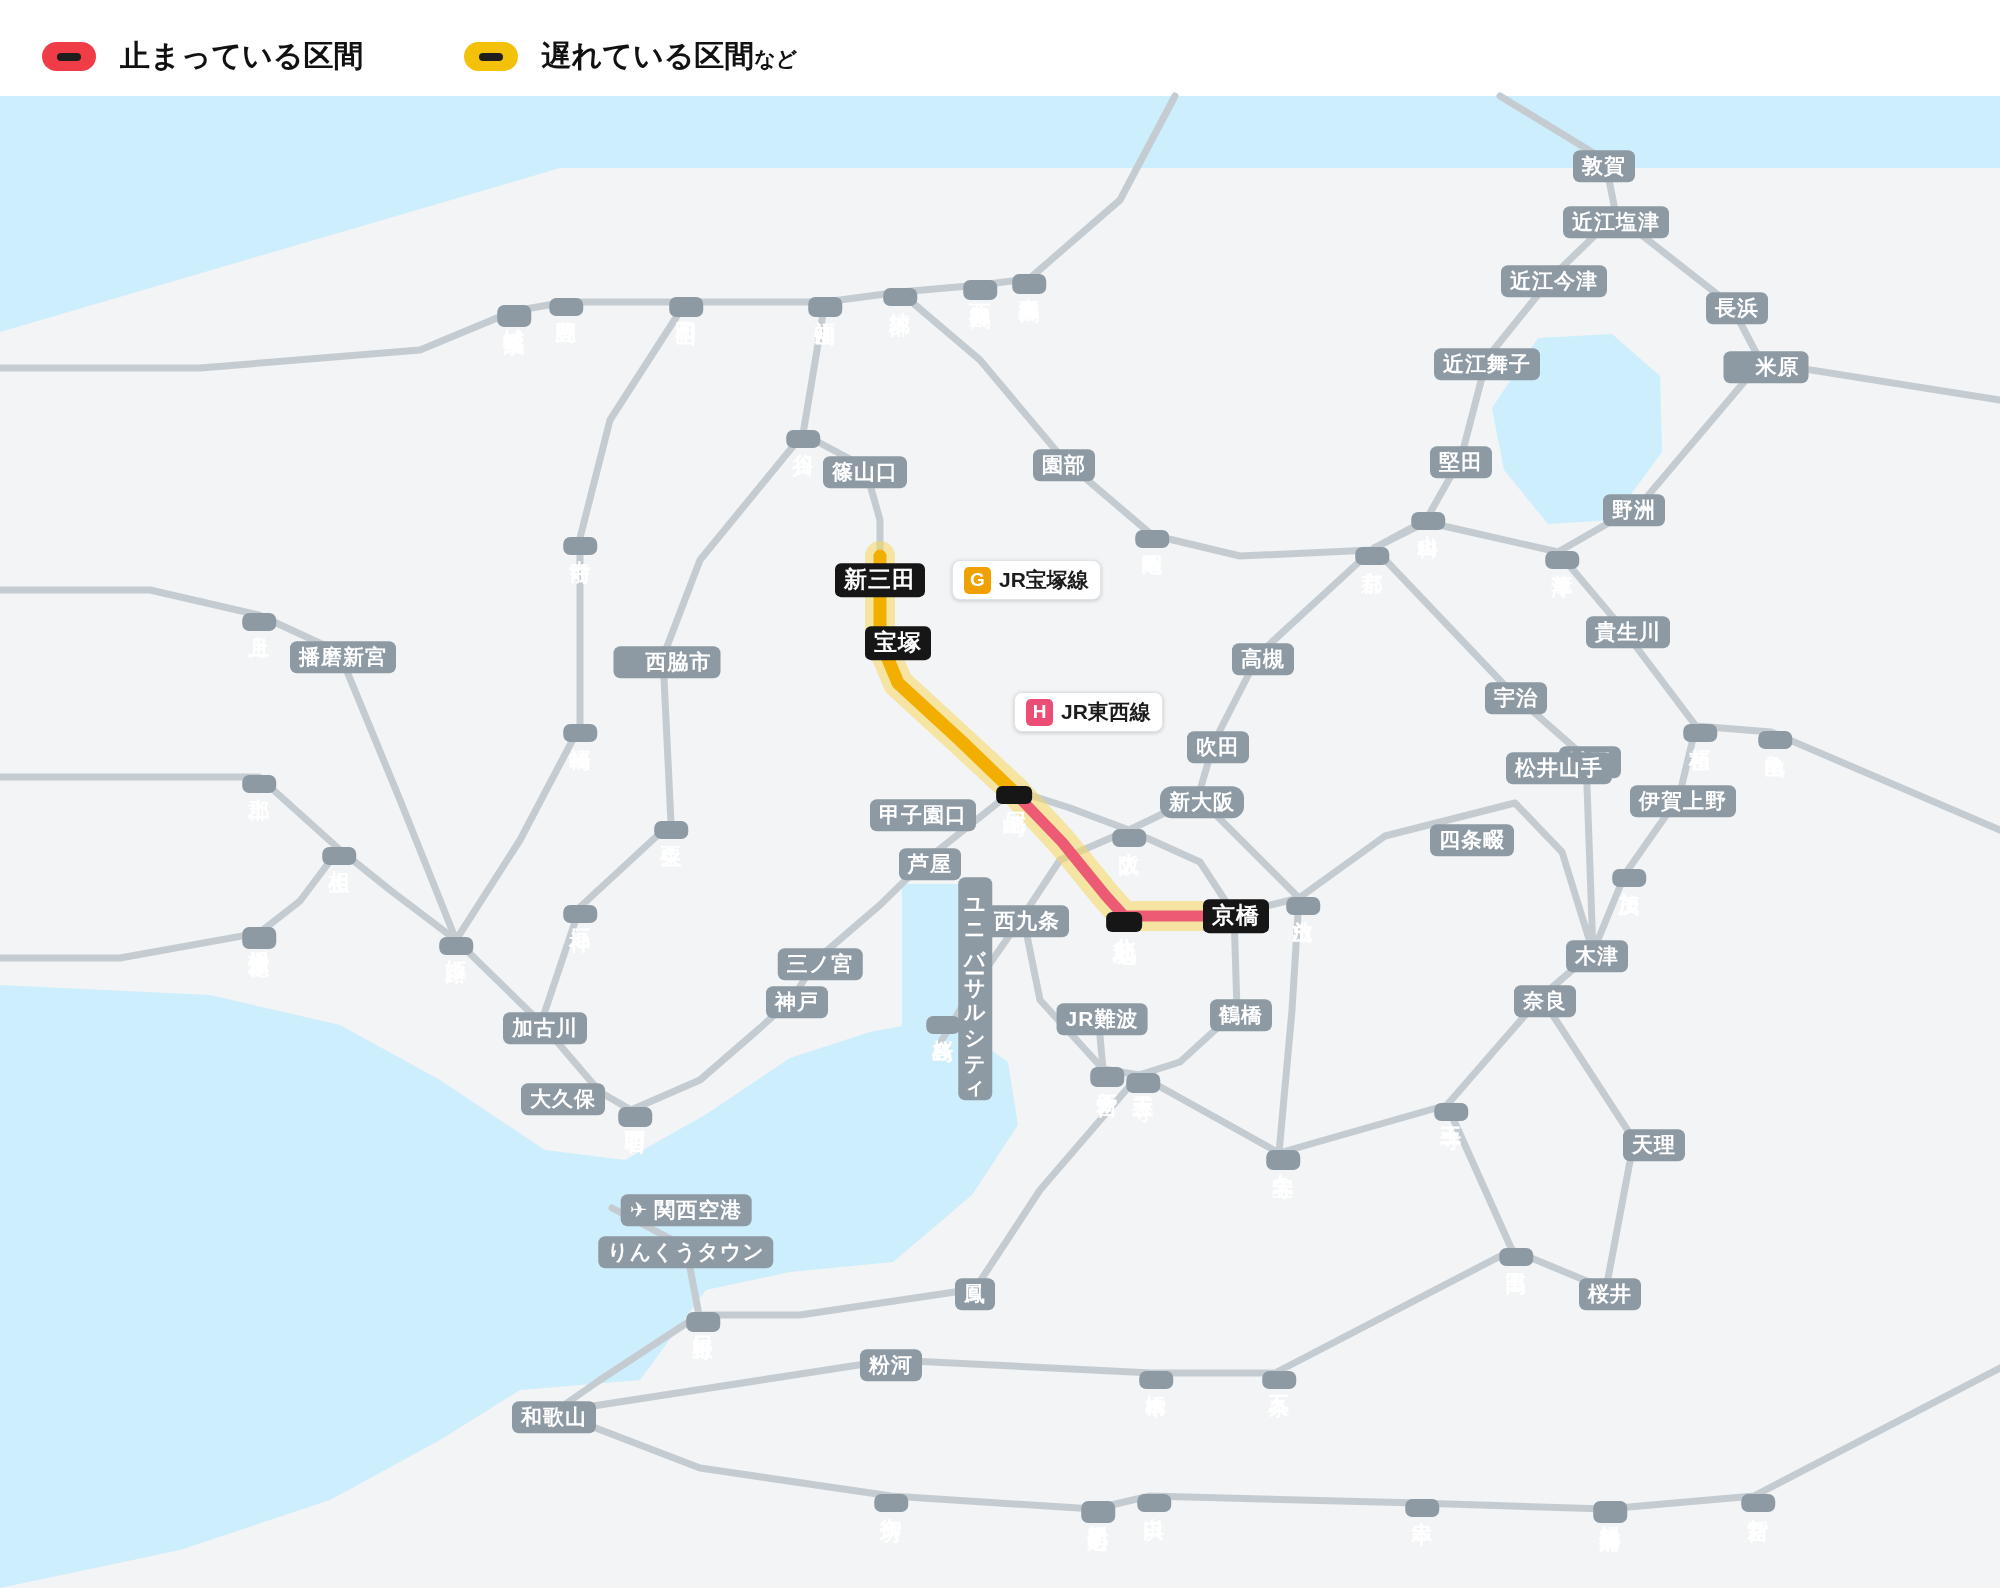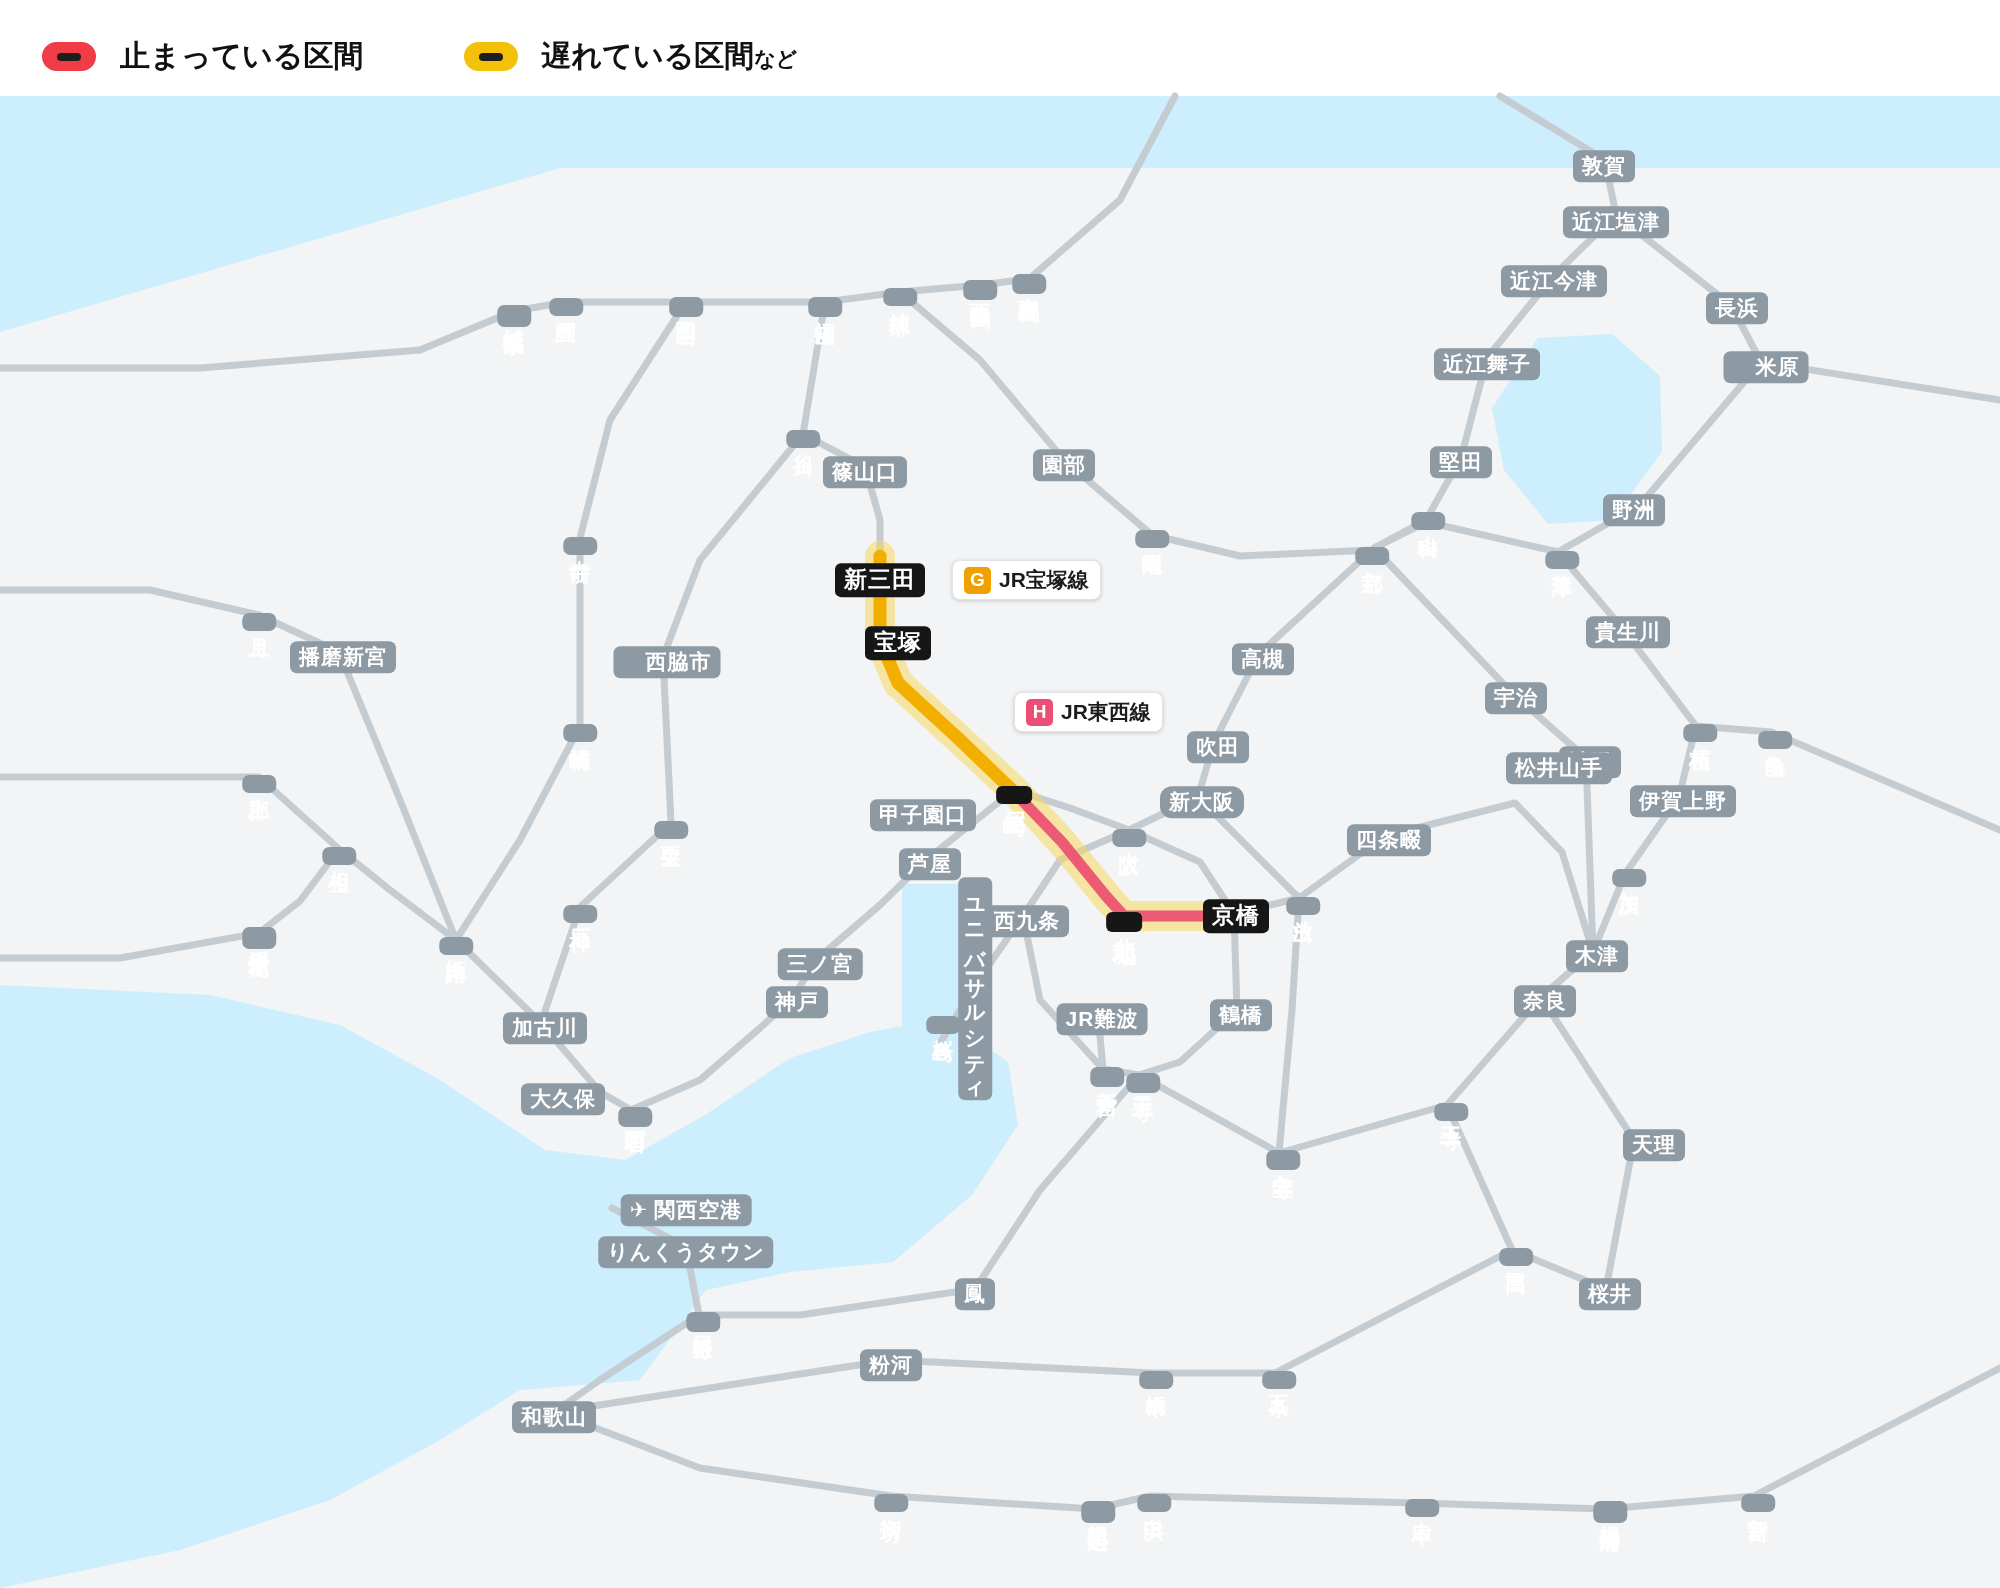--- a/index.html
+++ b/index.html
@@ -100,21 +100,21 @@
       <div class="st h" style="left: 1628px; top: 632px;">貴生川</div>
       <div class="st" style="left: 1700px; top: 733px;">柘植</div>
       <div class="st" style="left: 1775px; top: 740px;">亀山</div>
       <div class="st h" style="left: 1516px; top: 698px;">宇治</div>
       <div class="st h" style="left: 1590px; top: 762px;">城陽</div>
       <div class="st h" style="left: 1683px; top: 801px;">伊賀上野</div>
       <div class="st h" style="left: 1519px; top: 768px; margin-left: 40px;">松井山手</div>
       <div class="st" style="left: 1629px; top: 878px;">加茂</div>
       <div class="st h" style="left: 1597px; top: 956px;">木津</div>
       <div class="st h" style="left: 1545px; top: 1001px;">奈良</div>
-      <div class="st h" style="left: 1389px; top: 840px;">四条畷</div>
+      <div class="st h" style="left: 1472px; top: 840px;">四条畷</div>
       <div class="st" style="left: 514px; top: 316px;">城崎温泉</div>
       <div class="st" style="left: 566px; top: 307px;">豊岡</div>
       <div class="st" style="left: 686px; top: 307px;">和田山</div>
       <div class="st" style="left: 825px; top: 307px;">福知山</div>
       <div class="st" style="left: 900px; top: 297px;">綾部</div>
       <div class="st" style="left: 980px; top: 290px;">西舞鶴</div>
       <div class="st" style="left: 1029px; top: 284px;">東舞鶴</div>
       <div class="st" style="left: 803px; top: 439px;">谷川</div>
       <div class="st h" style="left: 865px; top: 472px;">篠山口</div>
       <div class="st h" style="left: 1064px; top: 465px;">園部</div>

